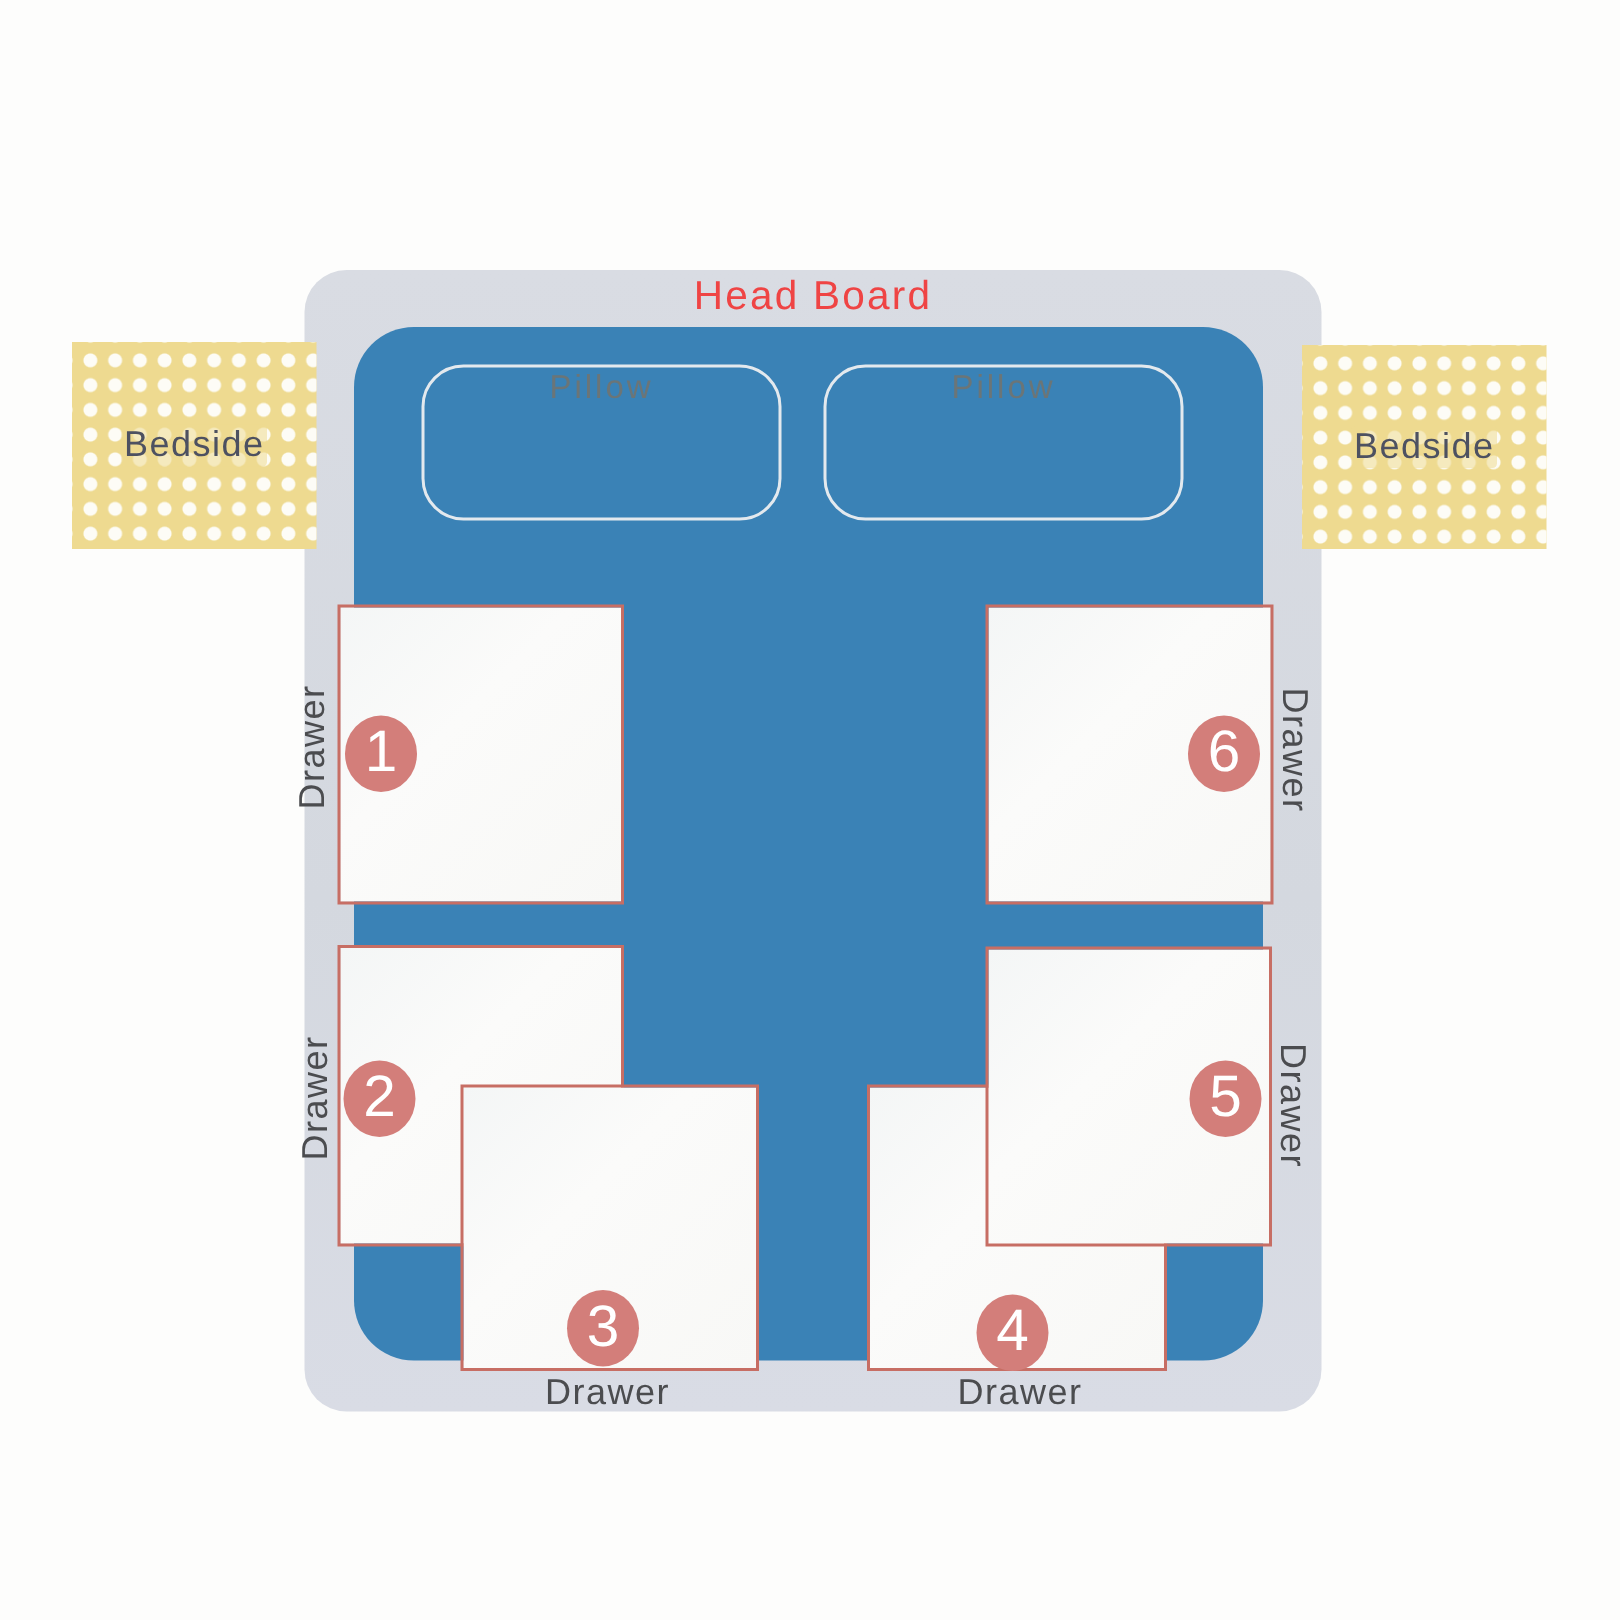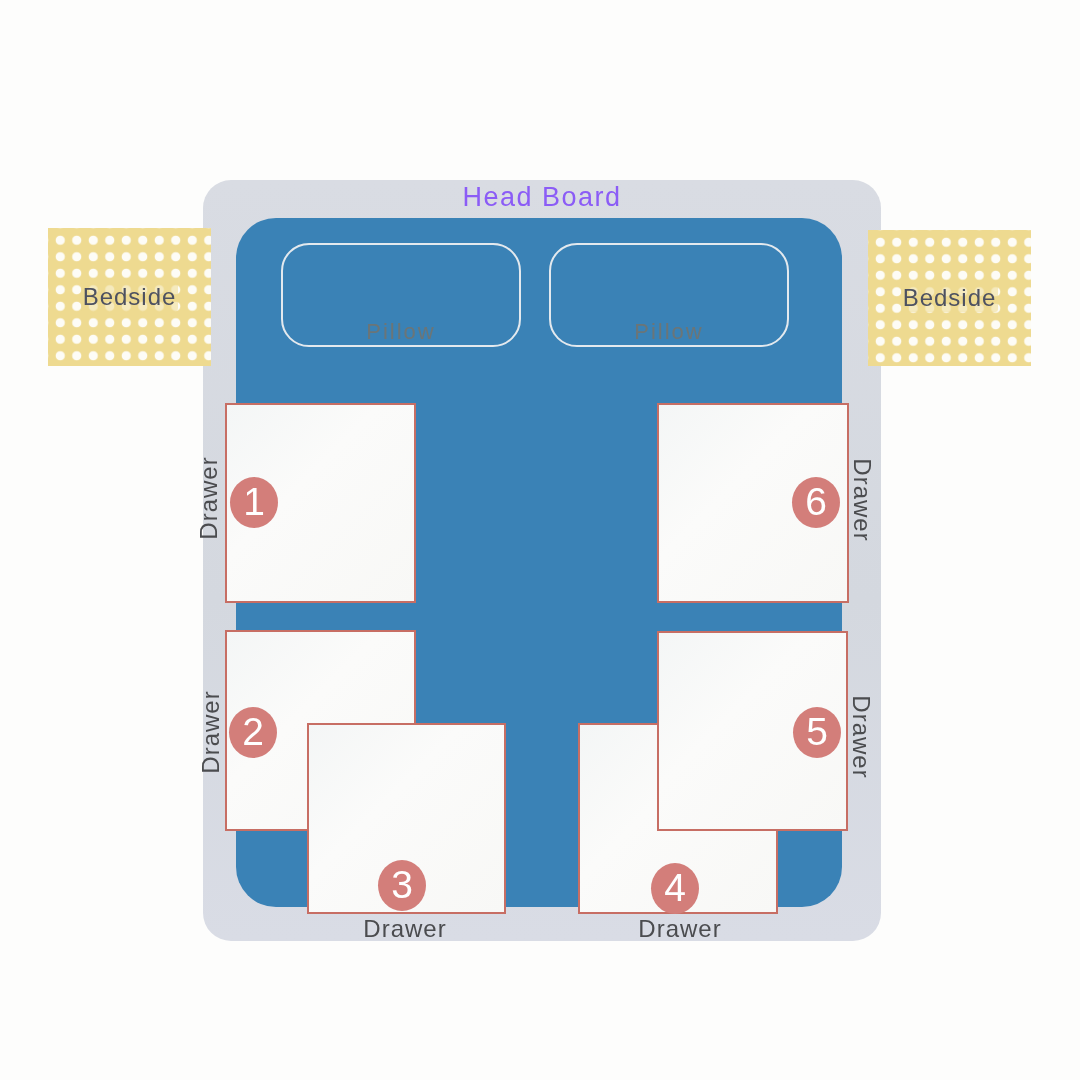--- a/index.html
+++ b/index.html
@@ -20,35 +20,35 @@
 
   
   .frame{
     position:absolute;left:203px;top:180px;width:678px;height:761px;
     background:linear-gradient(180deg,#d9dce3 0%,#d4d8df 55%,#d9dce5 100%);
     border-radius:28px;
   }
   .headboard-label{
     position:absolute;left:203px;top:182px;width:678px;
     text-align:center;
-    font-size:27px;color:#8b5cf6;letter-spacing:1.5px;
+    font-size:27px;color:#ef4444;letter-spacing:1.5px;
   }
 
   
   .bed{
     position:absolute;left:236px;top:218px;width:606px;height:689px;
     background:#3a82b6;
     border-radius:40px;
   }
 
   
   .pillow{
     position:absolute;top:243px;height:100px;width:236px;
     border:2px solid #e3e9ee;border-radius:28px;
-    display:flex;align-items:flex-end;justify-content:center;
+    display:flex;align-items:flex-start;justify-content:center;
   }
   .pillow-left{left:281px;}
   .pillow-right{left:549px;}
   .pillow-label{
     font-size:22px;letter-spacing:2px;color:#7c7162;opacity:.75;
   }
 
   
   .bedside{
     position:absolute;width:163px;

